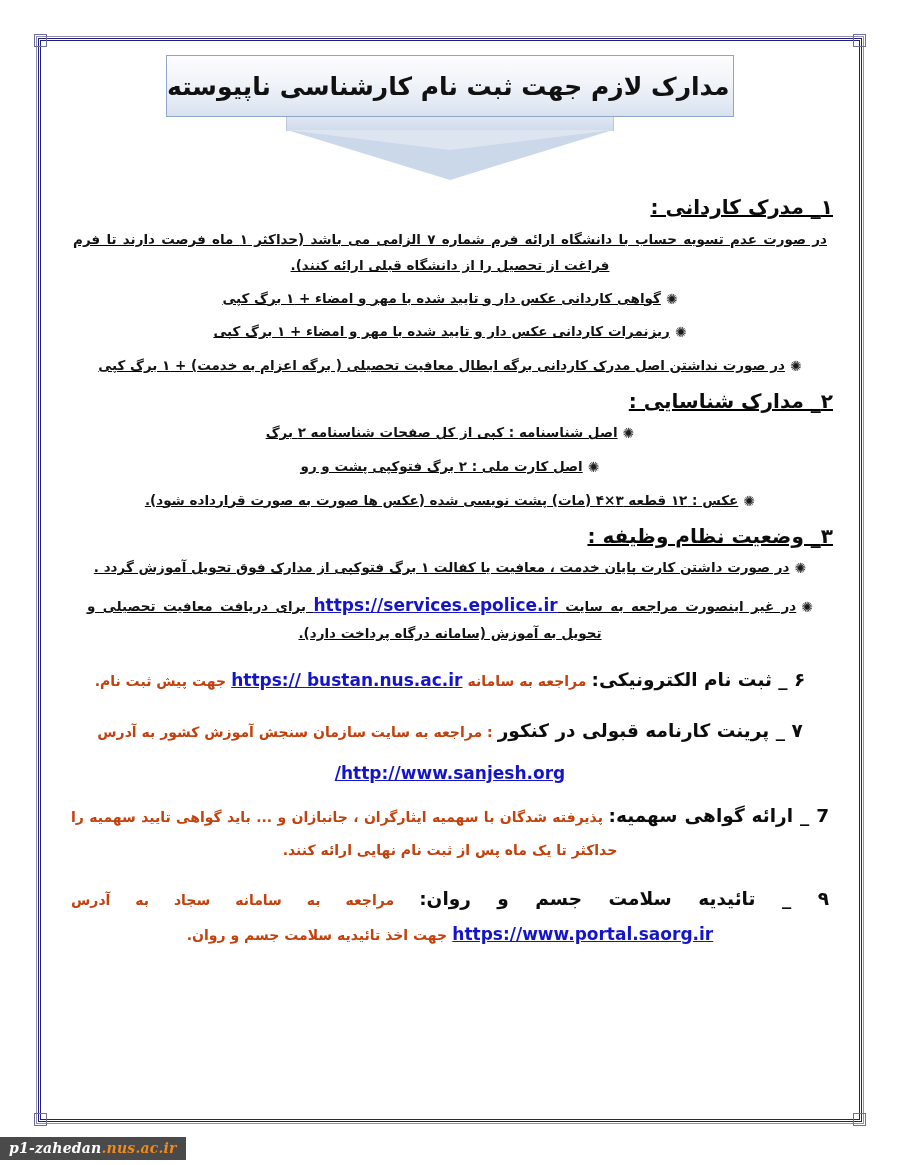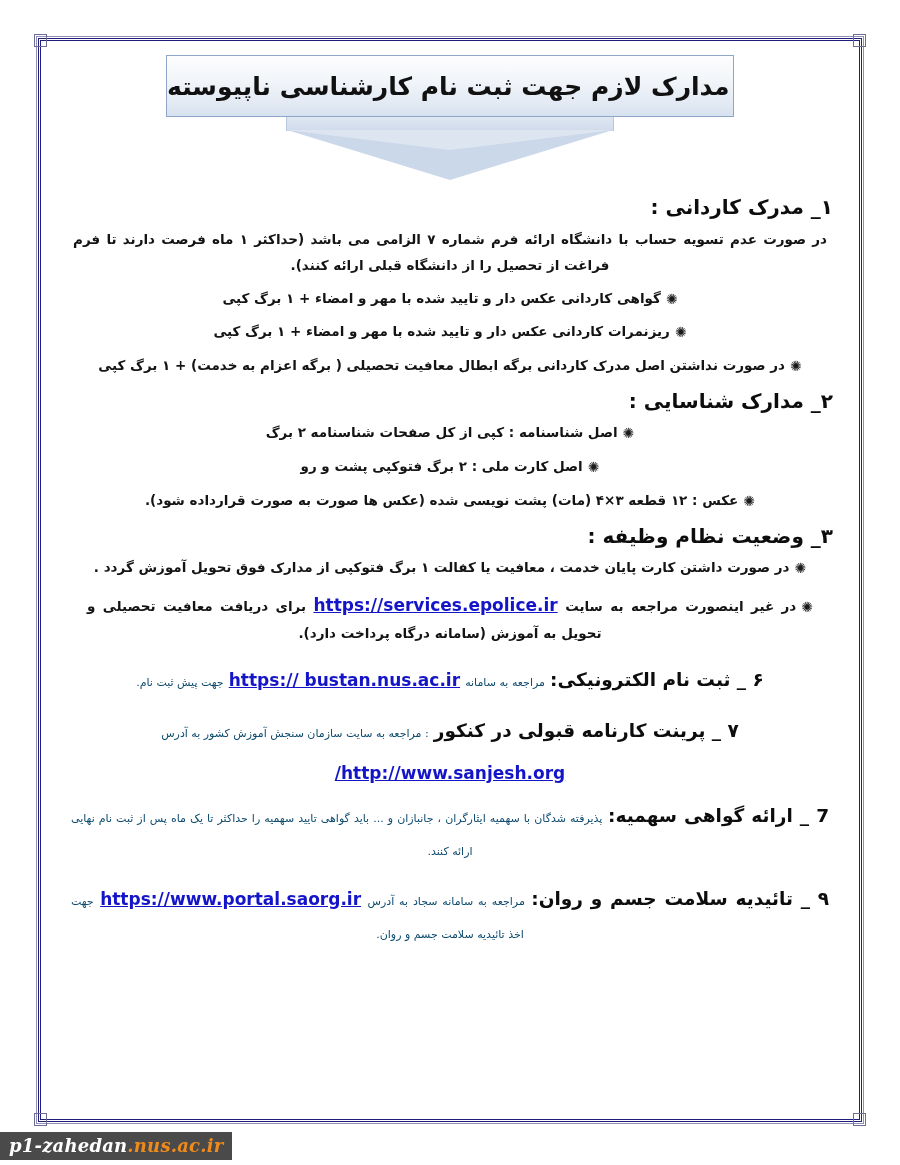--- a/index.html
+++ b/index.html
@@ -130,20 +130,21 @@
     clip-path: polygon(0 0, 100% 0, 50% 40%);
   }
 
   
   .content {
     margin-top: 2px;
   }
 
   .section {
     margin-bottom: 8px;
+    text-decoration: underline;
   }
 
   .section-heading {
     font-size: 20px;
     font-weight: bold;
     color: #0d0d0d;
     text-align: right;
     margin: 10px 0 7px 0;
     letter-spacing: 0.2px;
   }
@@ -188,23 +189,23 @@
     text-align: justify;
     text-align-last: center;
     line-height: 2.0;
   }
   .num-item .lead {
     font-size: 18.5px;
     font-weight: bold;
     color: #0d0d0d;
   }
   .num-item .body {
-    font-size: 11px;
-    font-weight: normal;
-    color: #0c4a6e;
+    font-size: 14px;
+    font-weight: bold;
+    color: #c2410c;
   }
 
   .link {
     color: #1414c8;
     font-weight: bold;
     text-decoration: underline;
     direction: ltr;
     unicode-bidi: embed;
     display: inline-block;
     font-size: 17px;
@@ -222,21 +223,21 @@
   
   .watermark {
     position: absolute;
     left: 0;
     bottom: 5px;
     background: #4a4a4a;
     color: #ffffff;
     font-family: "DejaVu Serif", "Liberation Serif", serif;
     font-style: italic;
     font-weight: bold;
-    font-size: 18px;
+    font-size: 14px;
     padding: 3px 9px 4px 9px;
     direction: ltr;
     letter-spacing: 0.2px;
   }
   .watermark .wm-dom {
     color: #ef8a1b;
   }
 </style>
 </head>
 <body>

